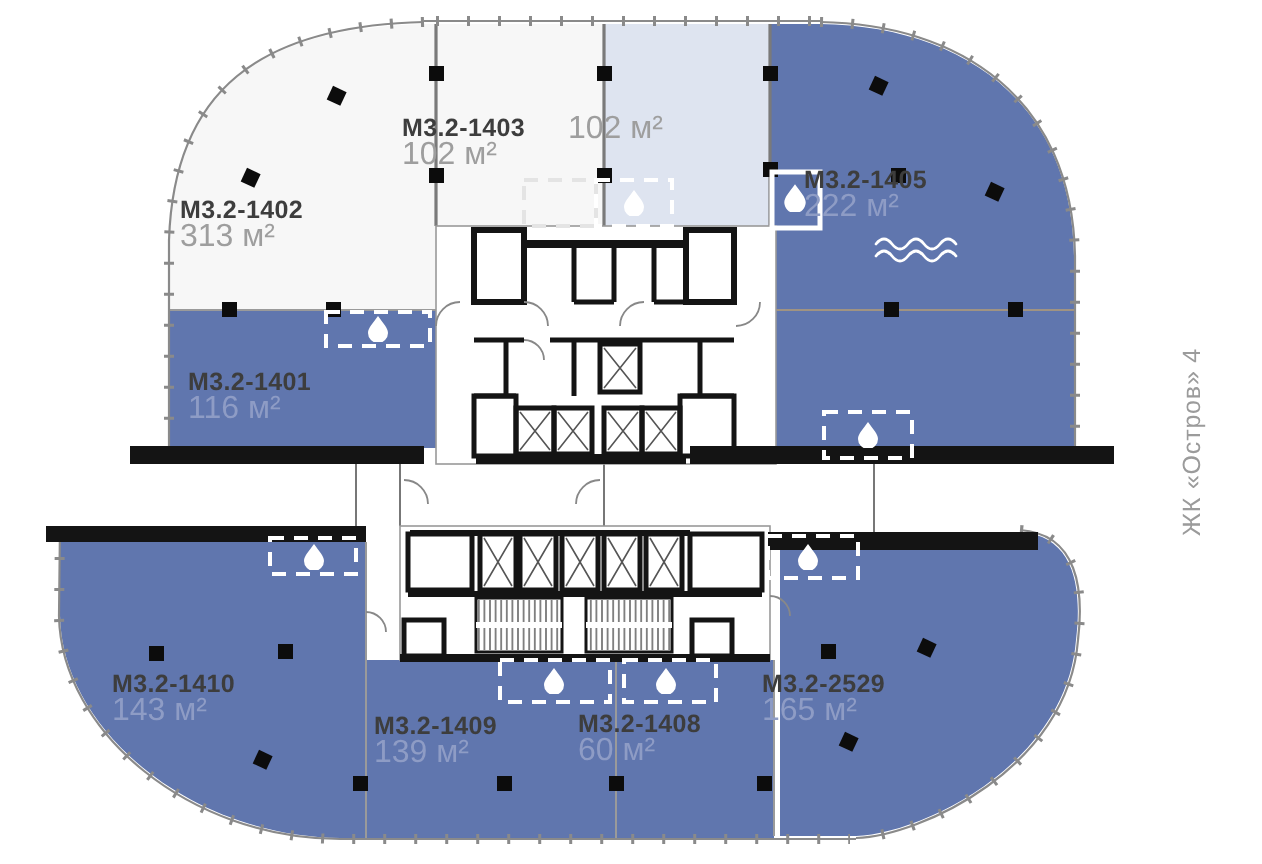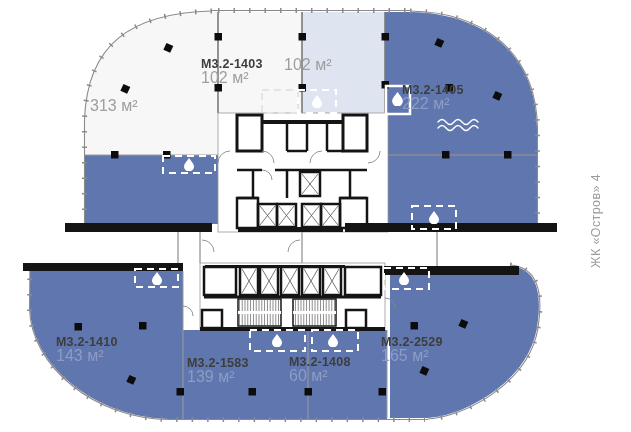--- a/index.html
+++ b/index.html
@@ -197,21 +197,26 @@
     <use href="#drop" x="311" y="94" width="12" height="14"></use>
     <use href="#drop" x="391" y="91" width="13" height="15"></use>
     <use href="#drop" x="428" y="210" width="12" height="14"></use>
     <use href="#drop" x="151" y="271" width="12" height="14"></use>
     <use href="#drop" x="271" y="333" width="12" height="14"></use>
     <use href="#drop" x="327" y="333" width="12" height="14"></use>
     <use href="#drop" x="398" y="271" width="12" height="14"></use>
   </g>
 </svg>
 
+<div class="unit-label on-blue" style="left:152px;top:185px">
+  <span class="uid">М3.2-1401</span>
+  <span class="uarea">116 м²</span>
+</div>
 <div class="unit-label on-white" style="left:148px;top:99px">
+  <span class="uid">М3.2-1402</span>
   <span class="uarea">313 м²</span>
 </div>
 <div class="unit-label on-white" style="left:259px;top:58px">
   <span class="uid">М3.2-1403</span>
   <span class="uarea">102 м²</span>
 </div>
 <div class="unit-label on-white" style="left:342px;top:58px">
   <span class="uarea">102 м²</span>
 </div>
 <div class="unit-label on-blue" style="left:460px;top:84px">
@@ -220,21 +225,21 @@
 </div>
 <div class="unit-label on-blue" style="left:439px;top:336px">
   <span class="uid">М3.2-2529</span>
   <span class="uarea">165 м²</span>
 </div>
 <div class="unit-label on-blue" style="left:347px;top:356px">
   <span class="uid">М3.2-1408</span>
   <span class="uarea">60 м²</span>
 </div>
 <div class="unit-label on-blue" style="left:245px;top:357px">
-  <span class="uid">М3.2-1583</span>
+  <span class="uid">М3.2-1409</span>
   <span class="uarea">139 м²</span>
 </div>
 <div class="unit-label on-blue" style="left:114px;top:336px">
   <span class="uid">М3.2-1410</span>
   <span class="uarea">143 м²</span>
 </div>
 
 <svg class="waves" width="48" height="16" viewBox="0 0 48 16">
   <g fill="none" stroke="#ffffff" stroke-width="1.4" stroke-linecap="round">
     <path d="M2,5 q4,-5 8,0 q4,5 8,0 q4,-5 8,0 q4,5 8,0 q4,-5 8,0"></path>

